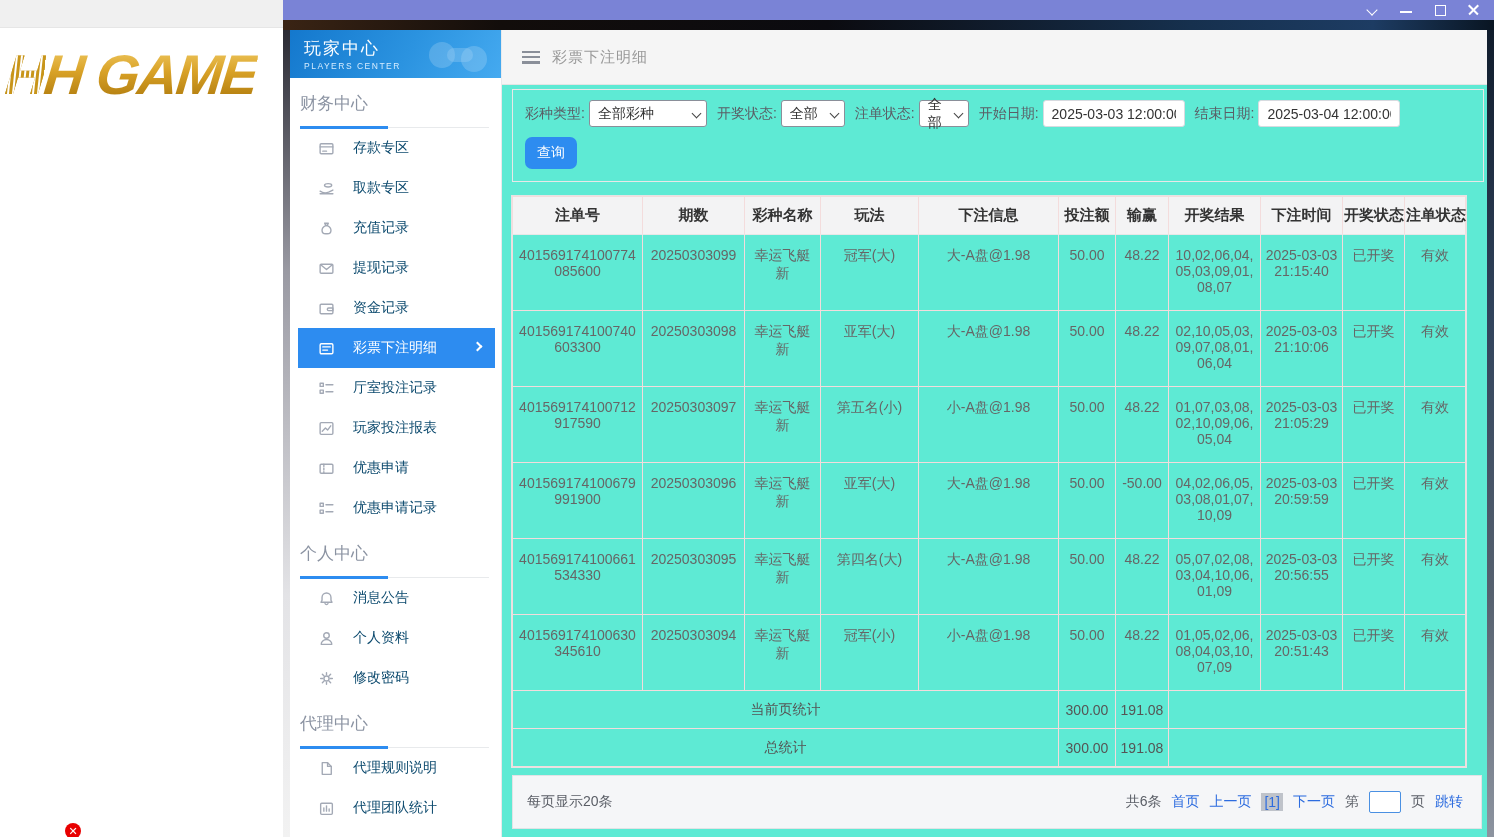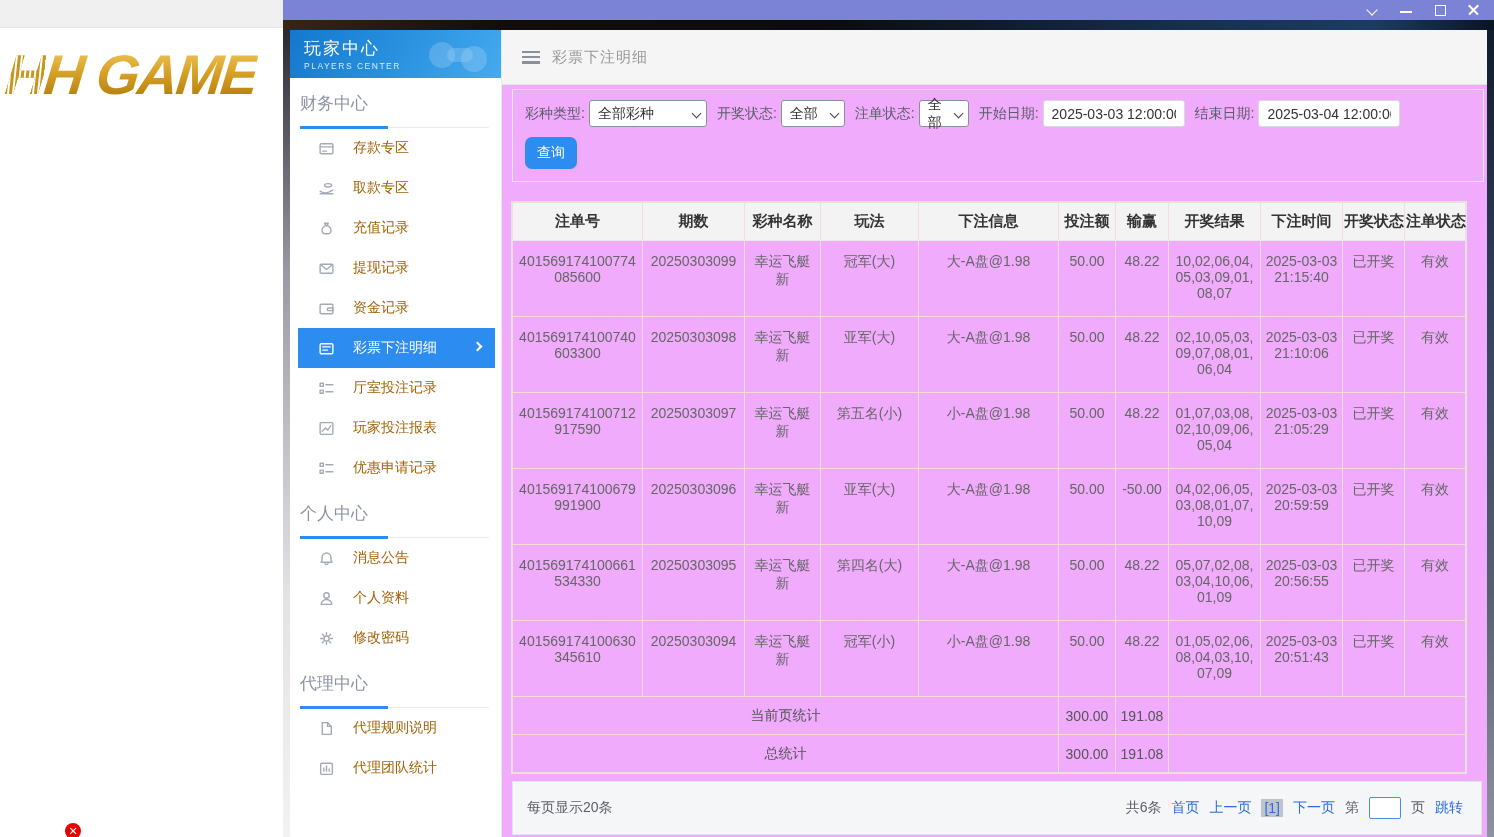--- a/index.html
+++ b/index.html
@@ -44,53 +44,53 @@
   .sb-sub { color:#d5ecff; font-size:8.5px; letter-spacing:1.5px; margin-top:1px; }
   .gamepad { position:absolute; right:10px; top:4px; width:62px; height:40px; opacity:.5; }
   .gamepad i { position:absolute; border-radius:50%; background:rgba(255,255,255,.35); }
   .gamepad i:nth-child(1){ left:0; top:8px; width:26px; height:26px;}
   .gamepad i:nth-child(2){ right:4px; top:12px; width:26px; height:26px;}
   .gamepad i:nth-child(3){ left:18px; top:14px; width:26px; height:14px; border-radius:8px;}
   .section-header { margin:14px 12px 0 10px; padding-bottom:12px; color:#8b93a2; font-size:17px;
     border-bottom:1px solid #e8eaec; position:relative; }
   .section-header::after { content:""; position:absolute; left:0; bottom:-2px; width:88px; height:3px; background:#2d8cf0; }
   .menu-item { height:40px; display:flex; align-items:center; padding-left:28px; cursor:pointer;
-    color:#a16207; font-size:14px; position:relative; }
+    color:#0c4a6e; font-size:14px; position:relative; }
   .mi-icon { width:17px; height:17px; margin-right:18px; color:#a3a9b5; flex:none; }
   .mi-icon svg { width:100%; height:100%; stroke:currentColor; fill:none; stroke-width:1.3; stroke-linecap:round; stroke-linejoin:round; }
   .menu-item.selected { background:#2d8cf0; color:#fff; margin:0 6px 0 8px; padding-left:20px; }
   .menu-item.selected .mi-icon { color:#fff; }
   .chev { position:absolute; right:14px; top:15px; width:7px; height:7px;
     border-right:2px solid #fff; border-top:2px solid #fff; transform:rotate(45deg); }
 
   
   .main { flex:1; display:flex; flex-direction:column; background:#fff; min-width:0; }
   .topbar { height:55px; background:#f5f5f5; border-bottom:1px solid #e4e4e4; display:flex;
     align-items:center; padding-left:20px; flex:none; }
   .hamburger { width:18px; height:13px; margin-right:12px; display:flex; flex-direction:column; justify-content:space-between; cursor:pointer; }
   .hamburger i { height:2.5px; background:#8a8f99; }
   .topbar-title { color:#999; font-size:15px; letter-spacing:1px; }
-  .content { flex:1; padding:4px 3px 0 10px; background:#f0abfc; }
+  .content { flex:1; padding:4px 3px 0 10px; background:#5eead4; }
 
   .filter-panel { border:1px solid #e8e8e8; padding:10px 12px 12px; }
   .filter-row { display:flex; align-items:center; flex-wrap:nowrap; }
   .f-label { color:#5a5e66; font-size:14px; margin-right:4px; white-space:nowrap; }
   .select { border:1px solid #8a8f99; border-radius:3px; height:27px; display:flex; align-items:center;
     padding:0 6px 0 8px; font-size:14px; color:#333; margin-right:10px; cursor:pointer; background:#fff; }
   .select .caret { margin-left:auto; padding-left:10px; width:8px; height:8px; position:relative; }
   .select .caret::after { content:""; position:absolute; right:0; top:0; width:6px; height:6px;
     border-right:1.6px solid #444; border-bottom:1.6px solid #444; transform:rotate(45deg); }
   .sel-type { width:118px; } .sel-draw { width:64px; } .sel-order { width:50px; }
   .date-input { border:1px solid #d7dbe0; border-radius:3px; height:27px; width:142px; font-size:14px;
     color:#333; padding:0 8px; margin-right:10px; font-family:"Liberation Sans","DejaVu Sans",sans-serif; }
   .btn-query { margin-top:10px; width:52px; height:32px; background:#2d8cf0; color:#fff; border:none;
     border-radius:7px; font-size:14px; cursor:pointer; font-family:inherit; }
 
   
-  table.bets { border-collapse:collapse; margin-top:20px; table-layout:fixed; width:953px; }
+  table.bets { border-collapse:collapse; margin-top:14px; table-layout:fixed; width:953px; }
   table.bets th, table.bets td { border:1px solid #f3dcdc; text-align:center; font-size:14px;
     color:#666; padding:4px 3px; word-break:break-all; vertical-align:top; }
   table.bets th { background:#f3f3f4; color:#333; font-weight:bold; font-size:15px; height:38px;
     vertical-align:middle; border-bottom:1px solid #e7e7e7; word-break:keep-all; padding:0 1px; }
   table.bets td { height:76px; padding-top:12px; }
   table.bets tr.summary td { height:38px; padding-top:4px; vertical-align:middle; color:#555; }
   table.bets { box-shadow:0 0 0 1px #e4e4e4; }
 
   
   .footer-bar { margin-top:8px; width:970px; height:54px; background:#f5f6f8; border:1px solid #e2e3e6;
@@ -193,20 +193,27 @@
                   <line x1="7.5" y1="11" x2="14" y2="11"></line>
                 </svg></span>
               <span class="mi-label">厅室投注记录</span>
             </div>
             <div class="menu-item">
               <span class="mi-icon"><svg viewBox="0 0 16 16">
                   <rect x="2" y="2.5" width="12" height="11" rx="1"></rect>
                   <polyline points="4,10.5 7,7.5 9,9.5 12,5.5"></polyline>
                 </svg></span>
               <span class="mi-label">玩家投注报表</span>
+            </div>
+            <div class="menu-item">
+              <span class="mi-icon"><svg viewBox="0 0 16 16">
+                  <rect x="2" y="4" width="12" height="8.5" rx="1"></rect>
+                  <line x1="5.5" y1="4" x2="5.5" y2="12.5" stroke-dasharray="2 1.5"></line>
+                </svg></span>
+              <span class="mi-label">优惠申请</span>
             </div>
             <div class="menu-item">
               <span class="mi-icon"><svg viewBox="0 0 16 16">
                   <rect x="2" y="3" width="3" height="3"></rect>
                   <rect x="2" y="9.5" width="3" height="3"></rect>
                   <line x1="7.5" y1="4.5" x2="14" y2="4.5"></line>
                   <line x1="7.5" y1="11" x2="14" y2="11"></line>
                 </svg></span>
               <span class="mi-label">优惠申请记录</span>
             </div>

